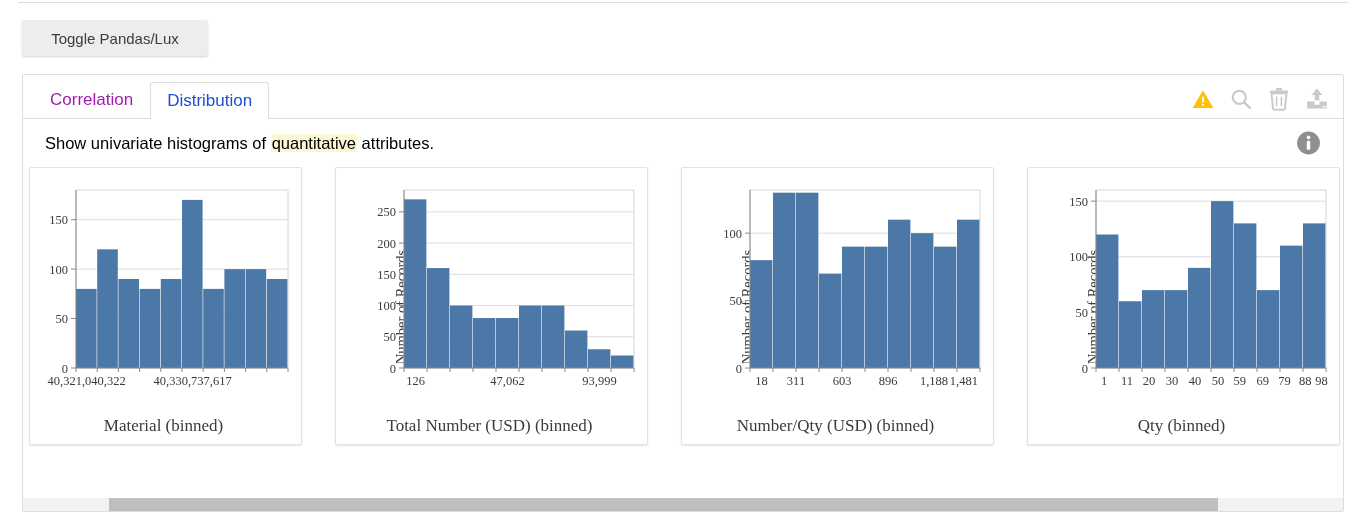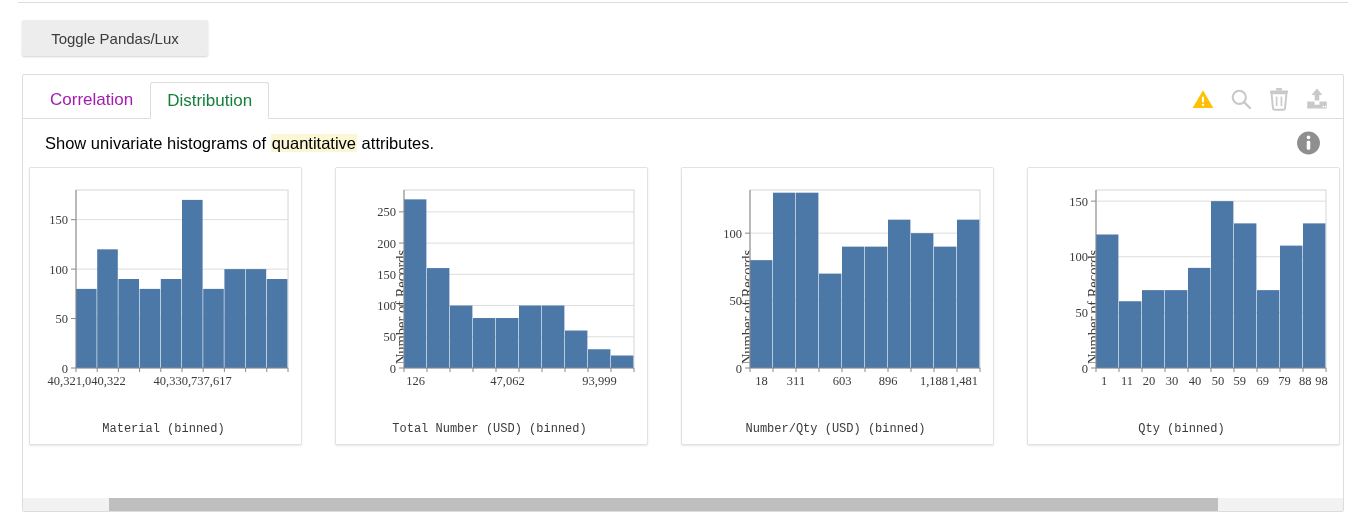--- a/index.html
+++ b/index.html
@@ -53,21 +53,21 @@
     font-size: 17px;
     color: #a21caf;
     cursor: pointer;
     background: transparent;
     border: 1px solid transparent;
     border-bottom: none;
     border-radius: 3px 3px 0 0;
     white-space: nowrap;
   }
   .tab.active {
-    color: #15803d;
+    color: #1d4ed8;
     background: #ffffff;
     border: 1px solid #dddddd;
     border-bottom: 1px solid #ffffff;
     margin-bottom: -1px;
     z-index: 2;
   }
   .tab-icons {
     position: absolute; right: 14px; bottom: 7px;
     display: flex; align-items: center; gap: 14px;
   }
@@ -125,22 +125,22 @@
     transform: translateY(-50%) rotate(-90deg);
     font-family: "Liberation Serif", serif;
     font-size: 14.5px;
     color: #3b3b3b;
     white-space: nowrap;
   }
   .xlabel {
     position: absolute;
     bottom: 2px; left: 0; right: 0;
     text-align: center;
-    font-family: Liberation Mono, monospace;
-    font-size: 12px;
+    font-family: Liberation Serif, serif;
+    font-size: 17px;
     color: #3b3b3b;
   }
   .plot-svg { position: absolute; top: 0; }
 </style>
 </head>
 <body>
 
 <div id="root">
 
   <div class="top-rule"></div>

